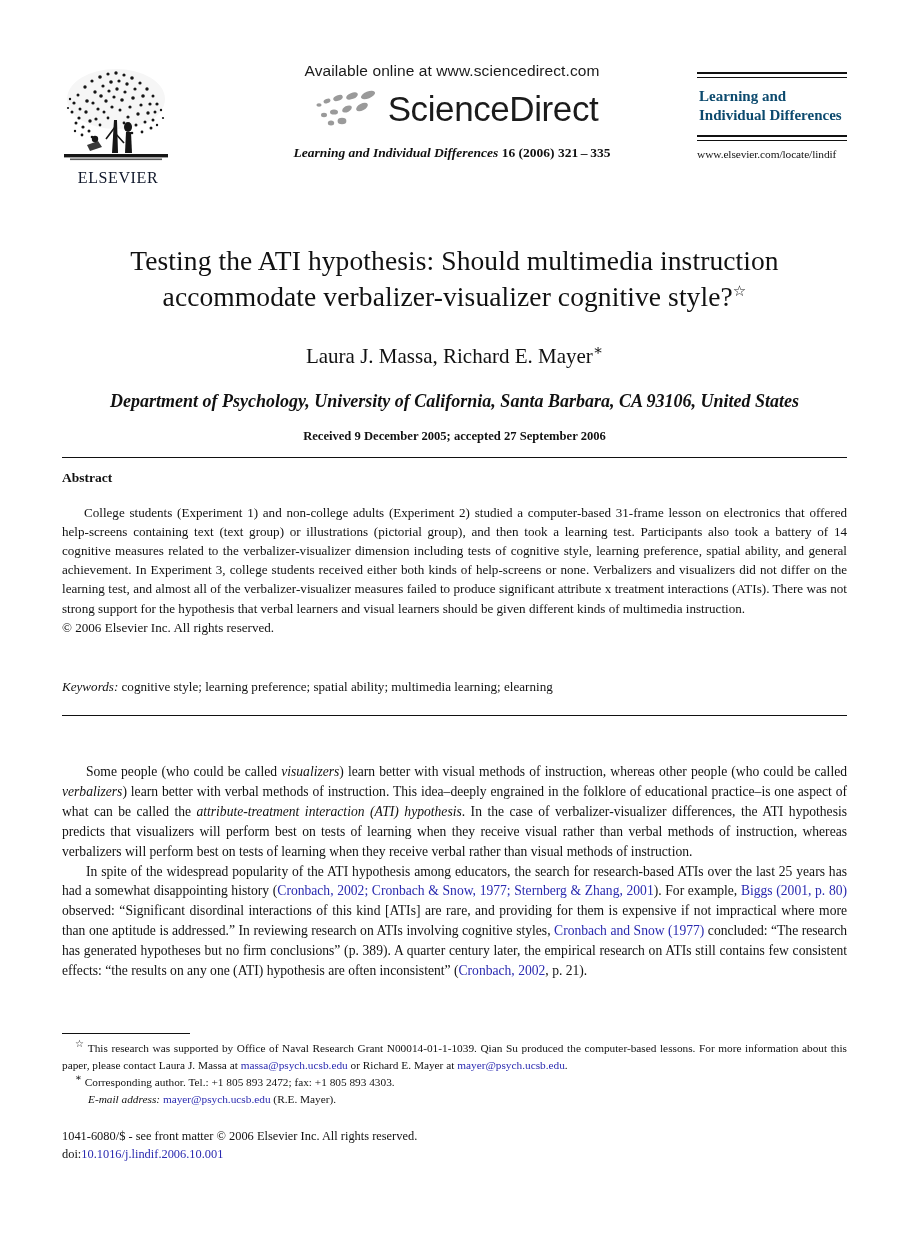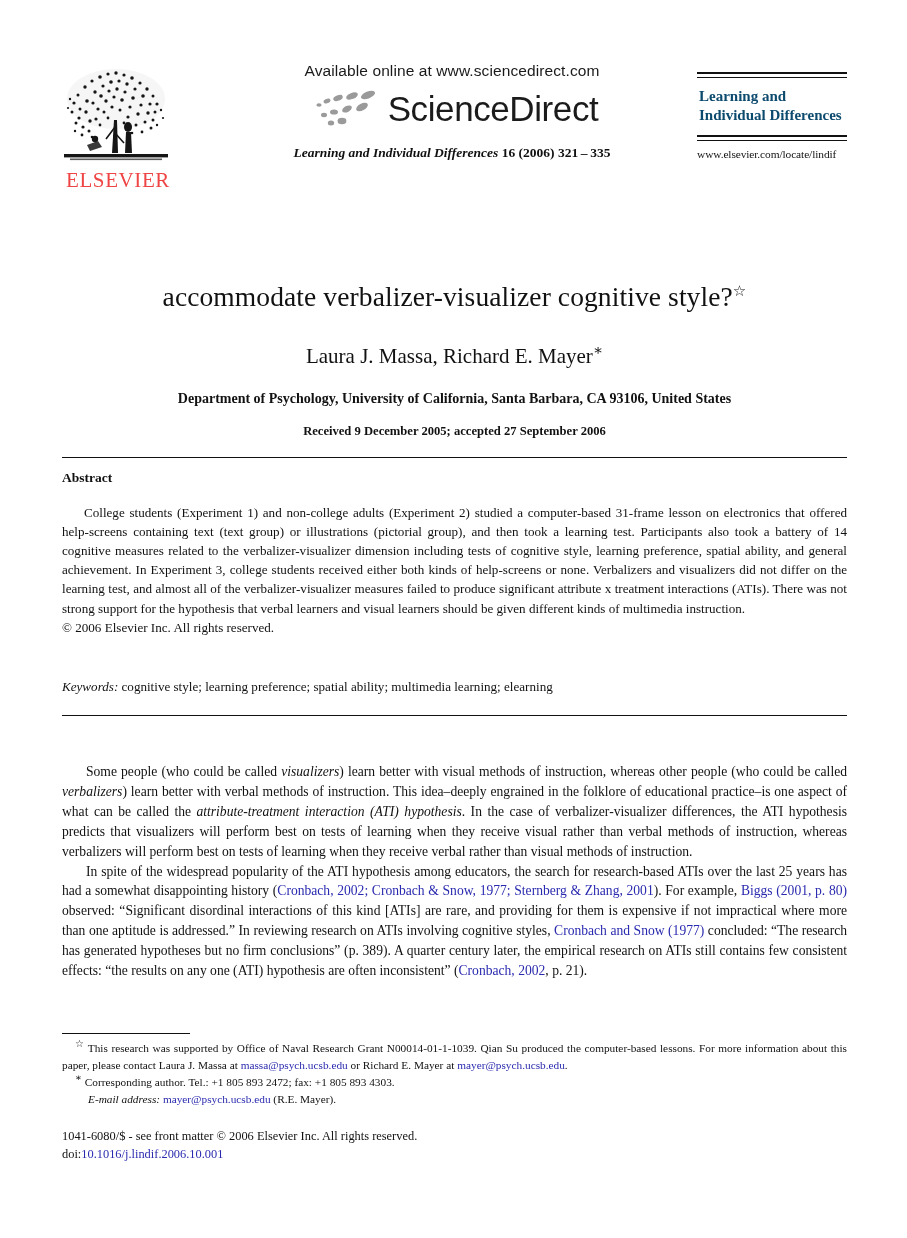--- a/index.html
+++ b/index.html
@@ -34,23 +34,23 @@
   }
   .elsevier-tree {
     display: block;
     width: 108px;
     height: 104px;
   }
   .elsevier-word {
     display: block;
     margin-top: 1px;
     font-family: "Liberation Serif", "DejaVu Serif", serif;
-    font-size: 21px;
+    font-size: 16px;
     letter-spacing: 0.6px;
-    color: #ef4444;
+    color: #0f172a;
     line-height: 1;
   }
 
   .sd-block {
     position: absolute;
     left: 170px;
     top: 0;
     width: 440px;
     text-align: center;
   }
@@ -141,21 +141,22 @@
     font-size: 21px;
     color: #111;
   }
   .author-star {
     font-size: 15px;
     vertical-align: super;
     line-height: 0;
   }
   .affiliation {
     margin-top: 22px;
-    font-size: 14px;
+    font-size: 18px;
+    font-style: italic;
     font-weight: bold;
     color: #111;
   }
   .received {
     margin-top: 17px;
     font-size: 12.6px;
     font-weight: bold;
     color: #111;
   }
 
@@ -382,21 +383,21 @@
         <div>Learning and</div>
         <div>Individual Differences</div>
       </div>
       <div class="jrule-bot"></div>
       <div class="jlogo-url">www.elsevier.com/locate/lindif</div>
     </div>
   </div>
 
   <div class="title-block">
     <h1 class="paper-title">
-      <br>
+      <span>Testing the ATI hypothesis: Should multimedia instruction</span><br>
       <span>accommodate verbalizer-visualizer cognitive style?</span><span class="title-star">☆</span>
     </h1>
     <div class="authors"><span>Laura J. Massa, Richard E. Mayer</span><span class="author-star">∗</span></div>
     <div class="affiliation">Department of Psychology, University of California, Santa Barbara, CA 93106, United States</div>
     <div class="received">Received 9 December 2005; accepted 27 September 2006</div>
   </div>
 
   <div class="rule-full" id="rule-abstract-top"></div>
   <div class="abstract-head">Abstract</div>
   <div class="abstract-body">

